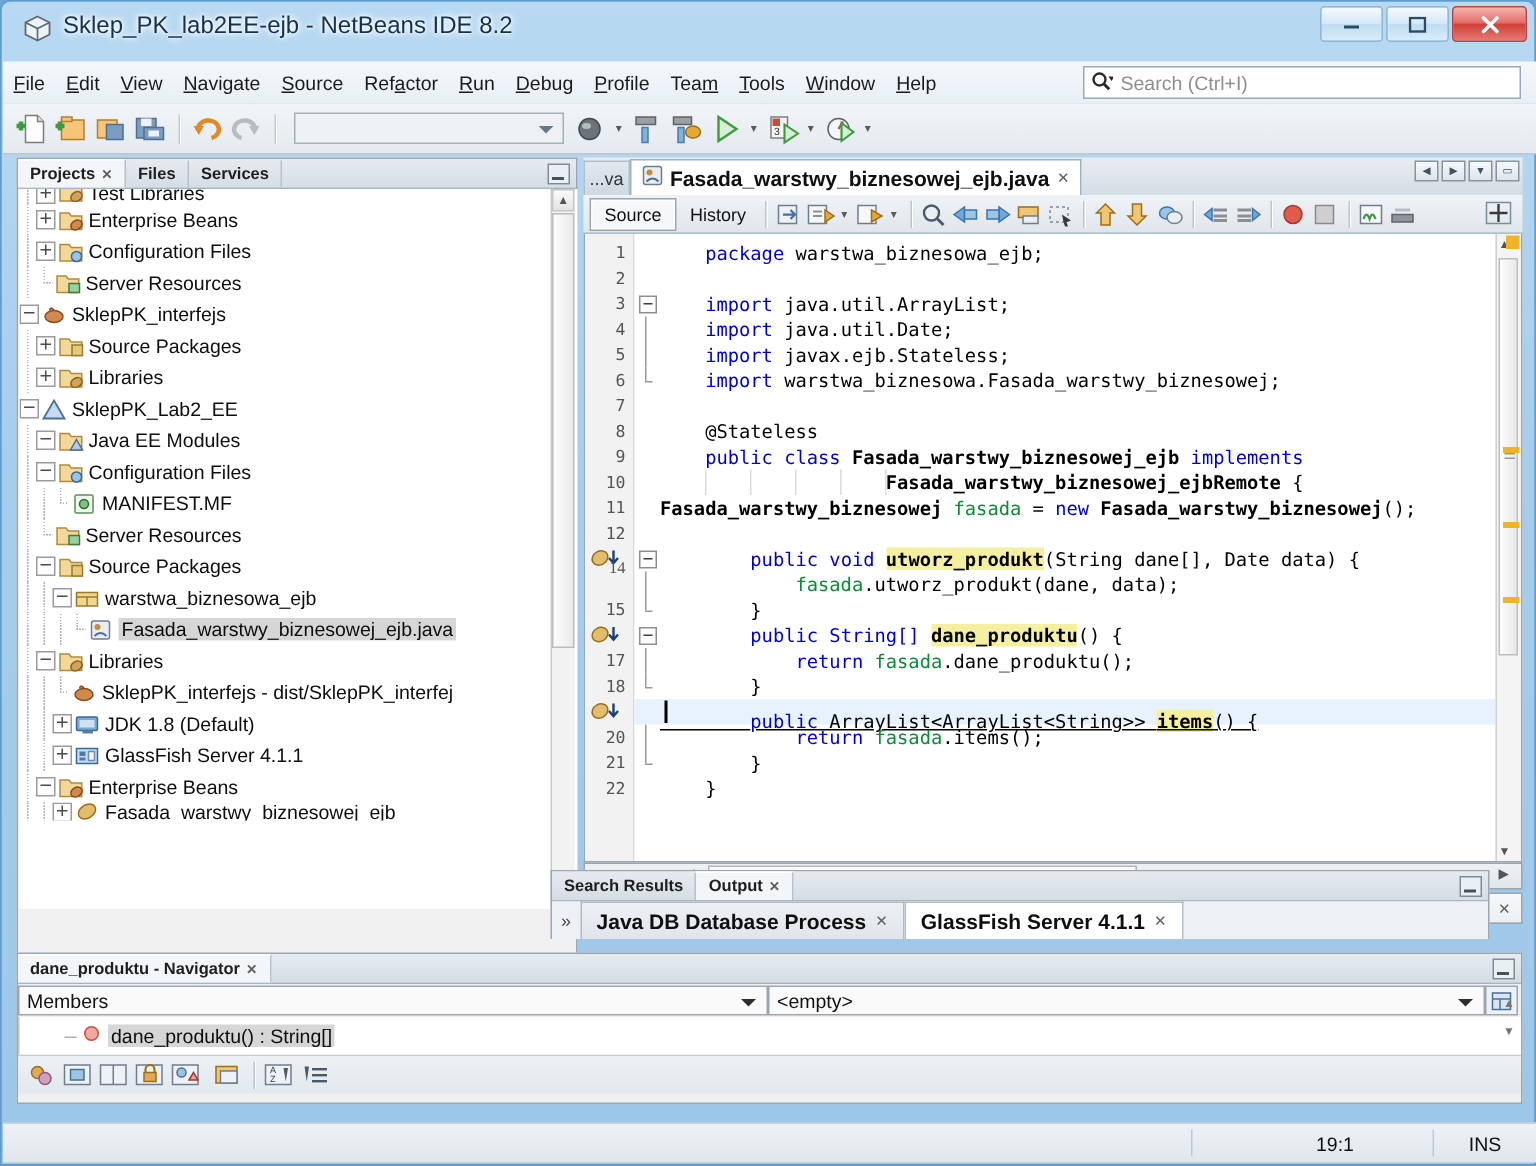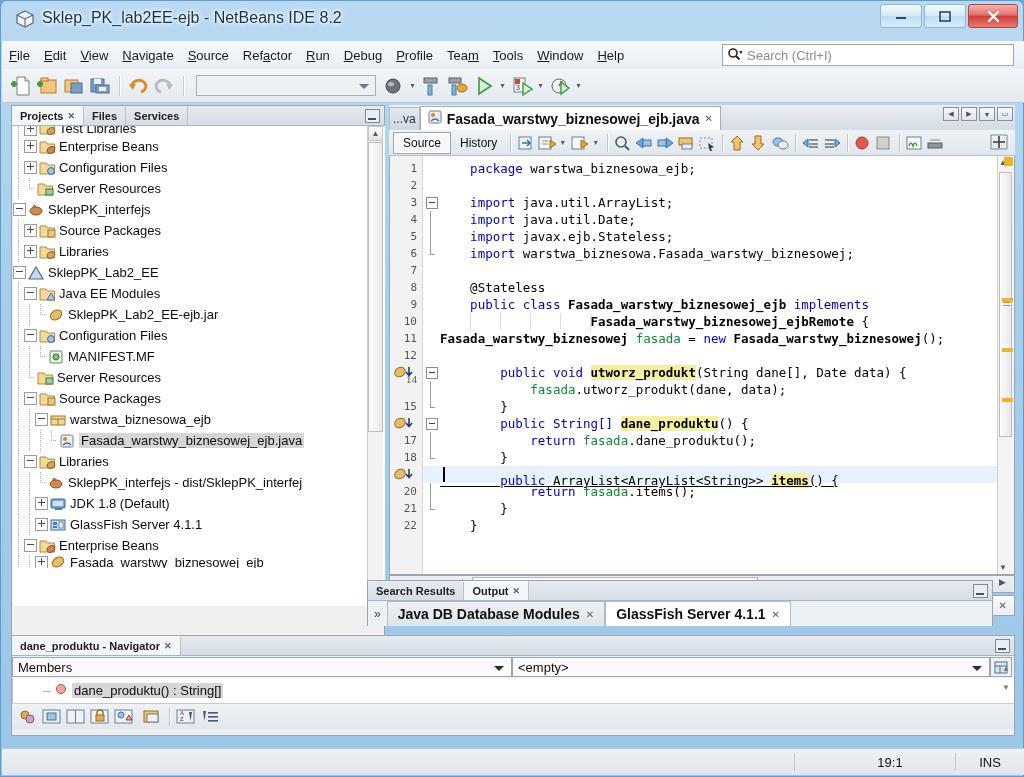--- a/index.html
+++ b/index.html
@@ -539,29 +539,20 @@
             <span>SklepPK_Lab2_EE</span>
           </div>
           <div class="trow">
             <span class="guide v"></span>
             <span class="exp"></span>
             <span class="ticon"><svg width="17" height="16">
                 <path d="M1,3 h6 l1.5,2 h7 v9 h-14.5 z" fill="#f2d99a" stroke="#b08b3e"></path>
                 <polygon points="12,7 16,14 8,14" fill="#b8c8e0" stroke="#4c6f95"></polygon>
               </svg></span>
             <span>Java EE Modules</span>
-          </div>
-          <div class="trow">
-            <span class="guide v"></span>
-            <span class="guide v"></span>
-            <span class="guide l"></span>
-            <span class="ticon"><svg width="17" height="16">
-                <ellipse cx="8" cy="8" rx="6.2" ry="4.4" fill="#e3bd6e" stroke="#9b6f17" transform="rotate(-32 8 8)"></ellipse>
-              </svg></span>
-            <span>SklepPK_Lab2_EE-ejb.jar</span>
           </div>
           <div class="trow">
             <span class="guide v"></span>
             <span class="exp"></span>
             <span class="ticon"><svg width="17" height="16">
                 <path d="M1,3 h6 l1.5,2 h7 v9 h-14.5 z" fill="#f2d99a" stroke="#b08b3e"></path>
                 <circle cx="12" cy="11" r="3.4" fill="#9cc4e4" stroke="#3a6a9a"></circle>
               </svg></span>
             <span>Configuration Files</span>
           </div>
@@ -920,21 +911,21 @@
         </div>
         <div class="wtab active">
           <span>Output</span>
           <span class="x">✕</span>
         </div>
         <div class="min-btn"></div>
       </div>
       <div class="out-row">
         <span class="chev">»</span>
         <div class="otab">
-          <span>Java DB Database Modules</span>
+          <span>Java DB Database Process</span>
           <span class="x">✕</span>
         </div>
         <div class="otab active">
           <span>GlassFish Server 4.1.1</span>
           <span class="x">✕</span>
         </div>
       </div>
     </div>
   </div>
 

